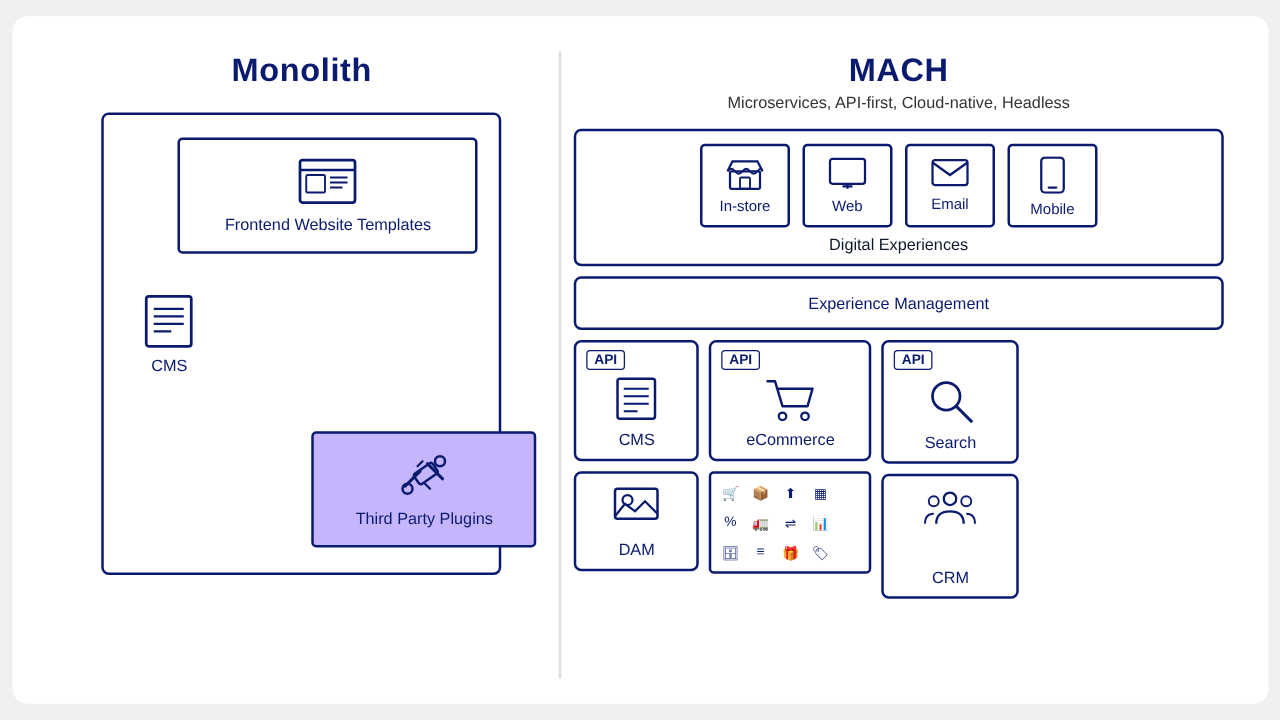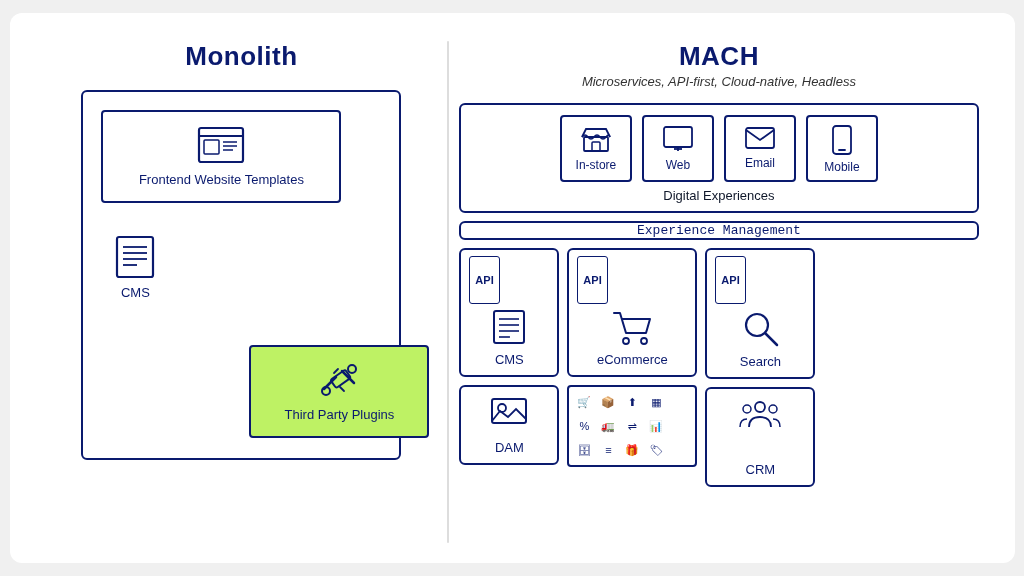--- a/index.html
+++ b/index.html
@@ -51,20 +51,21 @@
     }
     .monolith-frontend-box {
       border: 2px solid #0a1a6e;
       border-radius: 4px;
       width: 240px;
       padding: 14px 18px 14px 18px;
       display: flex;
       flex-direction: column;
       align-items: center;
       gap: 8px;
+      margin-left: 41px;
     }
     .monolith-cms-area {
       display: flex;
       flex-direction: column;
       align-items: center;
       gap: 6px;
       margin-left: 14px;
       margin-top: 4px;
     }
     .third-party-box {
@@ -72,21 +73,21 @@
       border-radius: 4px;
       width: 180px;
       padding: 14px 18px 14px 18px;
       display: flex;
       flex-direction: column;
       align-items: center;
       gap: 8px;
       position: absolute;
       bottom: 20px;
       right: -30px;
-      background: #bef264;
+      background: #c4b5fd;
     }
     .box-label {
       font-size: 13px;
       color: #0a1a6e;
       font-weight: 400;
       text-align: center;
     }
     
     .divider {
       width: 2px;
@@ -105,21 +106,20 @@
       font-size: 26px;
       font-weight: 800;
       color: #0a1a6e;
       margin-bottom: 2px;
       letter-spacing: 0.5px;
     }
     .mach-subtitle {
       font-size: 13px;
       color: #333;
       margin-bottom: 14px;
-      font-style: italic;
     }
     .mach-grid {
       display: flex;
       flex-direction: column;
       gap: 8px;
       width: 100%;
     }
     
     .de-box {
       border: 2px solid #0a1a6e;
@@ -150,26 +150,25 @@
       color: #0a1a6e;
     }
     .de-box-label {
       font-size: 13px;
       color: #0f172a;
     }
     
     .em-box {
       border: 2px solid #0a1a6e;
       border-radius: 6px;
-      padding: 0 14px;
+      padding: 12px 14px;
       display: flex;
       align-items: flex-start;
       justify-content: center;
       width: 100%;
-      font-family: Liberation Mono, monospace;
     }
     .em-label {
       font-size: 13px;
       color: #0a1a6e;
     }
     .api-box {
       border: 2px solid #0a1a6e;
       border-radius: 6px;
       display: flex;
       flex-direction: column;
@@ -177,21 +176,21 @@
       padding: 6px 8px 8px 8px;
       gap: 5px;
       position: relative;
     }
     .api-tag {
       font-size: 11px;
       font-weight: 700;
       color: #0a1a6e;
       border: 1.5px solid #0a1a6e;
       border-radius: 3px;
-      padding: 17px 5px;
+      padding: 1px 5px;
       align-self: flex-start;
     }
     .api-box-label {
       font-size: 13px;
       color: #0a1a6e;
       margin-top: 2px;
     }
     .dam-box {
       border: 2px solid #0a1a6e;
       border-radius: 6px;

